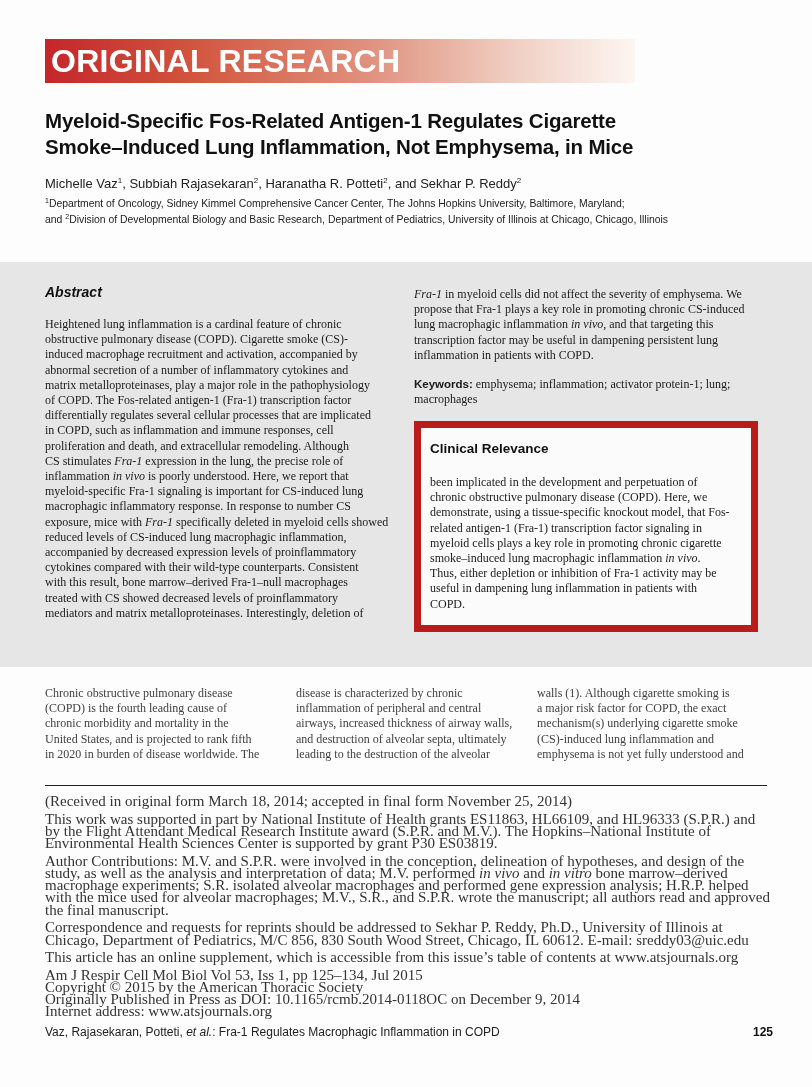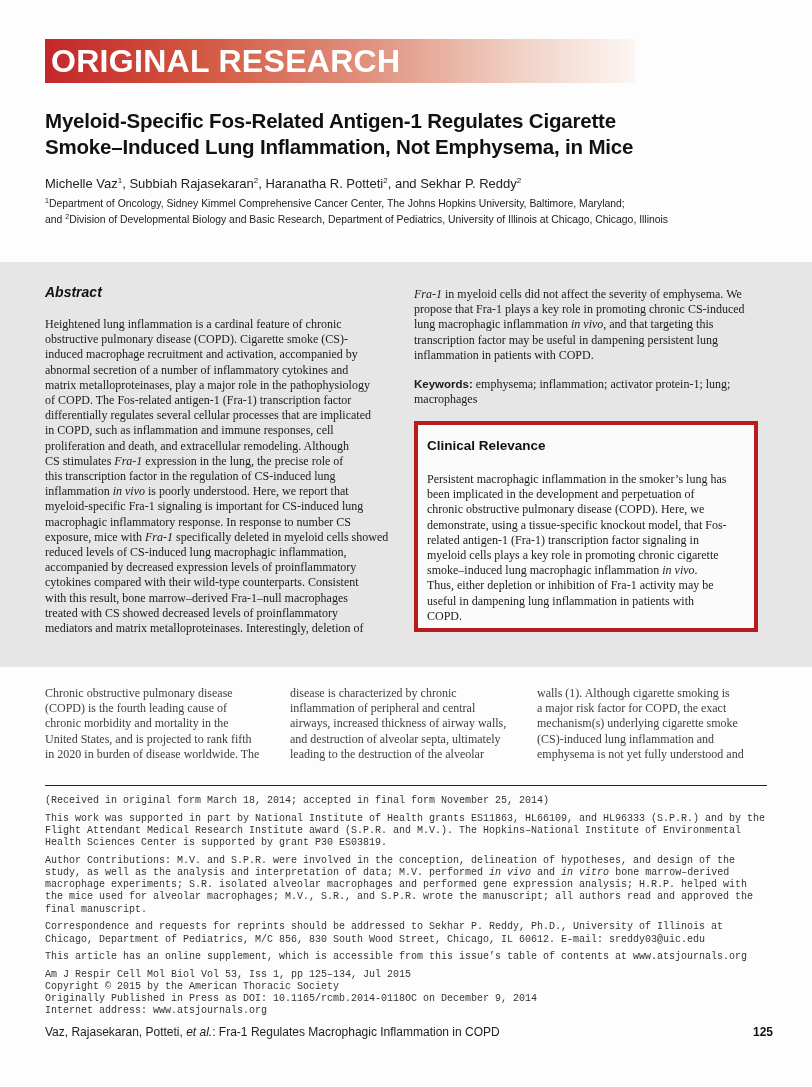--- a/index.html
+++ b/index.html
@@ -49,45 +49,45 @@
     font-size: 12px; line-height: 15.2px; color: #1a1a1a;
   }
   .keywords {
     position: absolute; left: 414px; top: 377px; width: 352px;
     font-size: 12px; line-height: 15.2px; color: #1a1a1a;
   }
   .keywords .kw-label { font-family: "Liberation Sans", sans-serif; font-weight: bold; font-size: 11.5px; }
 
   .clinical-box {
     position: absolute; left: 414px; top: 421px; width: 344px; height: 211px;
-    background: #fbfbfb; border: 4px solid #b91c1c;
+    background: #fbfbfb; border: 7px solid #b91c1c;
   }
   .clinical-heading {
     position: absolute; left: 9px; top: 13px;
     font-family: "Liberation Sans", sans-serif; font-weight: bold; font-size: 13.5px; color: #111;
   }
   .clinical-text {
     position: absolute; left: 9px; top: 47px; width: 328px;
     font-size: 12px; line-height: 15.2px; color: #1a1a1a;
   }
 
   .body-col {
     position: absolute; top: 686px; width: 230px;
     font-size: 12px; line-height: 15.2px; color: #404040;
   }
   .col1 { left: 45px; }
-  .col2 { left: 290px; }
+  .col2 { left: 296px; }
   .col3 { left: 537px; }
 
   .rule {
     position: absolute; left: 45px; top: 785px; width: 722px; height: 1px; background: #222;
   }
   .footnotes {
     position: absolute; left: 45px; top: 795px; width: 725px;
-    font-family: Liberation Mono, monospace; font-size: 10px; line-height: 12.2px; color: #333;
+    font-family: Liberation Serif, serif; font-size: 15px; line-height: 12.2px; color: #333;
   }
   .footnotes p { margin-bottom: 5.5px; }
   .footnotes .pubinfo { line-height: 12px; margin-bottom: 0; }
 
   .running-footer {
     position: absolute; left: 45px; top: 1025px;
     font-family: "Liberation Sans", sans-serif; font-size: 12px; color: #222;
   }
   .page-number {
     position: absolute; left: 745px; top: 1025px;
@@ -121,21 +121,20 @@
     <div>Heightened lung inflammation is a cardinal feature of chronic</div>
     <div>obstructive pulmonary disease (COPD). Cigarette smoke (CS)-</div>
     <div>induced macrophage recruitment and activation, accompanied by</div>
     <div>abnormal secretion of a number of inflammatory cytokines and</div>
     <div>matrix metalloproteinases, play a major role in the pathophysiology</div>
     <div>of COPD. The Fos-related antigen-1 (Fra-1) transcription factor</div>
     <div>differentially regulates several cellular processes that are implicated</div>
     <div>in COPD, such as inflammation and immune responses, cell</div>
     <div>proliferation and death, and extracellular remodeling. Although</div>
     <div>CS stimulates <i>Fra-1</i> expression in the lung, the precise role of</div>
-    <div>this transcription factor in the regulation of CS-induced lung</div>
     <div>inflammation <i>in vivo</i> is poorly understood. Here, we report that</div>
     <div>myeloid-specific Fra-1 signaling is important for CS-induced lung</div>
     <div>macrophagic inflammatory response. In response to number CS</div>
     <div>exposure, mice with <i>Fra-1</i> specifically deleted in myeloid cells showed</div>
     <div>reduced levels of CS-induced lung macrophagic inflammation,</div>
     <div>accompanied by decreased expression levels of proinflammatory</div>
     <div>cytokines compared with their wild-type counterparts. Consistent</div>
     <div>with this result, bone marrow–derived Fra-1–null macrophages</div>
     <div>treated with CS showed decreased levels of proinflammatory</div>
     <div>mediators and matrix metalloproteinases. Interestingly, deletion of</div>
@@ -148,21 +147,20 @@
     <div>inflammation in patients with COPD.</div>
   </div>
 
 <div class="keywords">
   <span class="kw-label">Keywords:</span><span> emphysema; inflammation; activator protein-1; lung; macrophages</span>
 </div>
 
 <div class="clinical-box">
   <h3 class="clinical-heading">Clinical Relevance</h3>
   <div class="clinical-text">
-      <div>Persistent macrophagic inflammation in the smoker’s lung has</div>
       <div>been implicated in the development and perpetuation of</div>
       <div>chronic obstructive pulmonary disease (COPD). Here, we</div>
       <div>demonstrate, using a tissue-specific knockout model, that Fos-</div>
       <div>related antigen-1 (Fra-1) transcription factor signaling in</div>
       <div>myeloid cells plays a key role in promoting chronic cigarette</div>
       <div>smoke–induced lung macrophagic inflammation <i>in vivo</i>.</div>
       <div>Thus, either depletion or inhibition of Fra-1 activity may be</div>
       <div>useful in dampening lung inflammation in patients with</div>
       <div>COPD.</div>
     </div>

